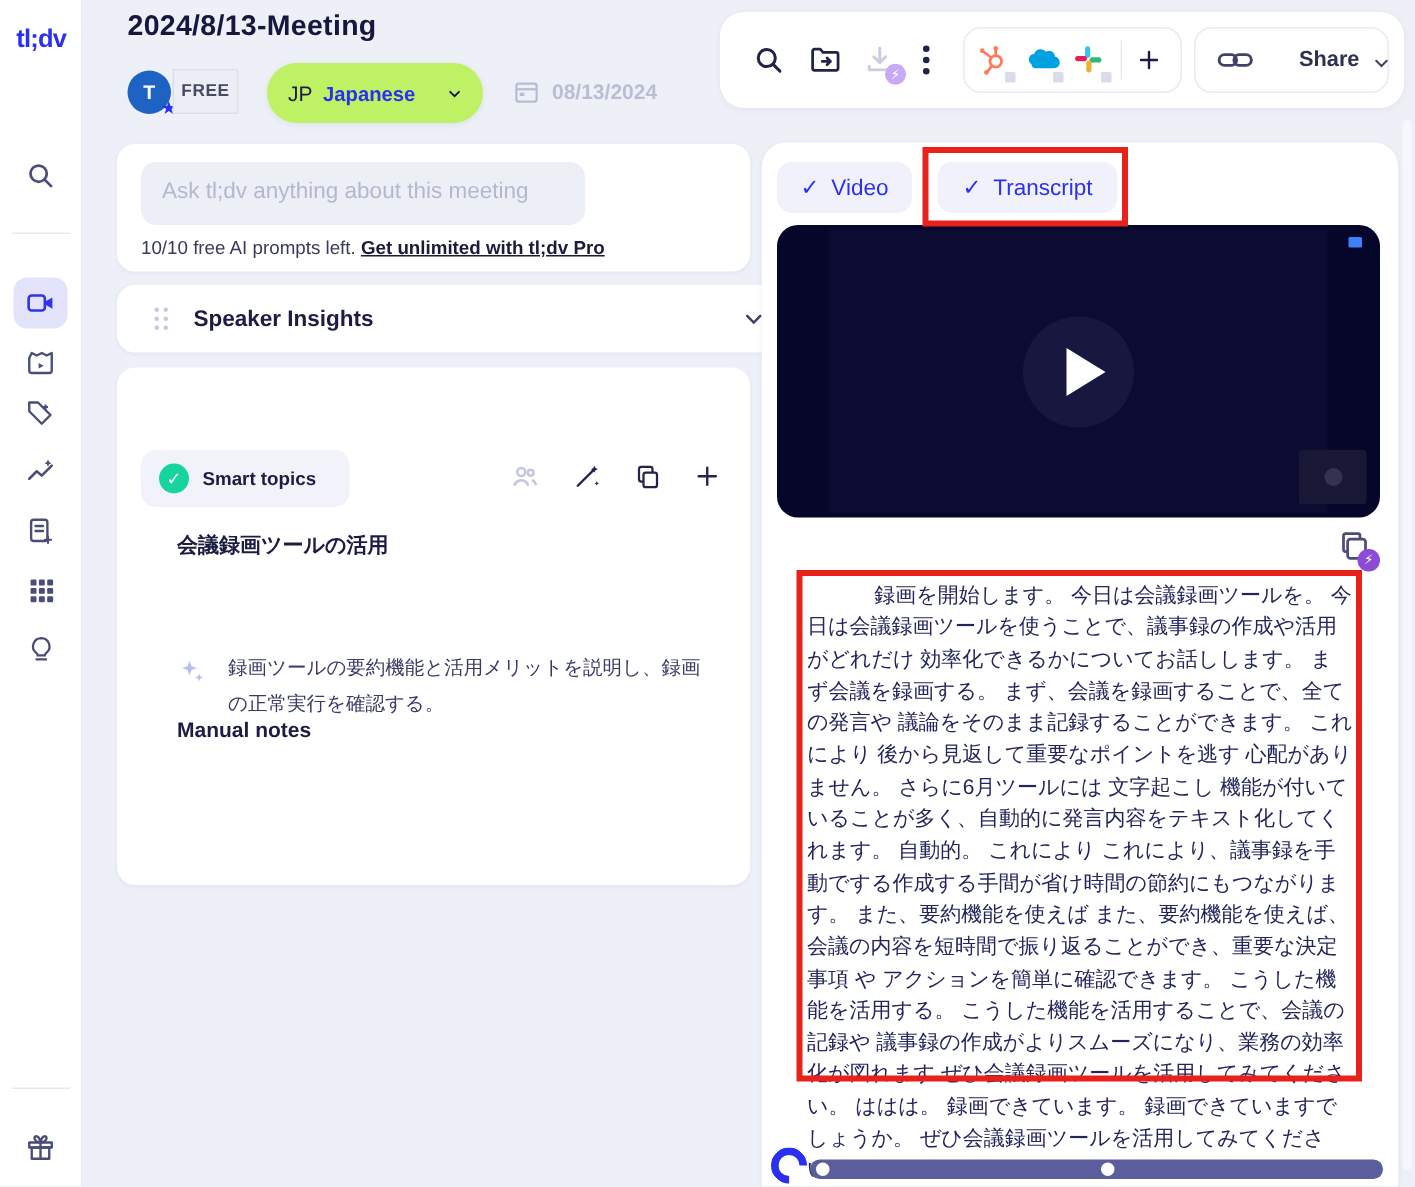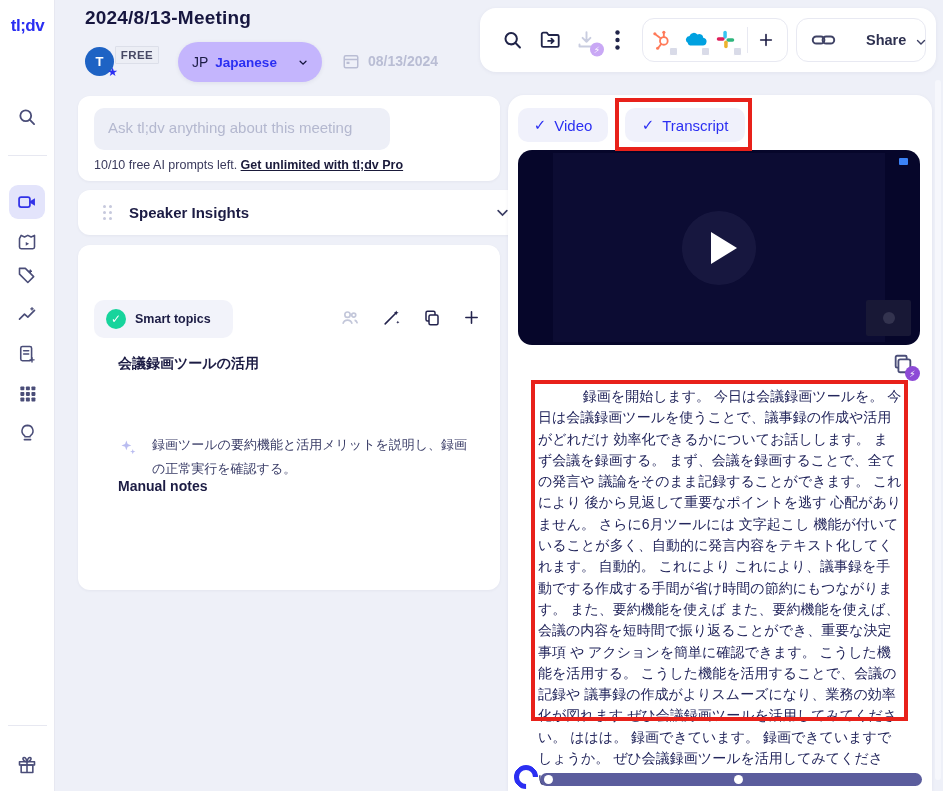--- a/index.html
+++ b/index.html
@@ -13,22 +13,22 @@
   .rail { position:absolute; left:0; top:0; width:55px; height:791px; background:#fff; border-right:1px solid #e7e8f1; z-index:5; }
   .rail-logo { position:absolute; left:0; top:16px; width:55px; text-align:center; font-weight:bold; font-size:17px; color:#2b2ff2; letter-spacing:-.5px; }
   .rail-ic { position:absolute; left:50%; transform:translateX(-50%); width:36px; height:34px; display:flex; align-items:center; justify-content:center; border-radius:9px; cursor:pointer; color:#4a4d78; }
   .rail-ic.active { background:#e3e4fb; color:#3232e8; }
   .rail-div { position:absolute; left:8px; width:39px; border-top:1px solid #e7e8f1; }
 
   
   .page-title { left:85px; top:7px; font-size:19px; font-weight:bold; color:#16163f; letter-spacing:.2px; }
   .avatar { left:85px; top:47px; width:29px; height:29px; border-radius:50%; background:#1e63c4; color:#fff; font-size:13px; font-weight:bold; display:flex; align-items:center; justify-content:center; }
   .avatar-star { position:absolute; right:-4px; bottom:-3px; color:#2b2ff2; font-size:12px; }
-  .free-badge { left:115px; top:46px; width:44px; height:18px; background:#eceef5; border:1px solid #dcdfe9; border-radius:1px; font-size:11.5px; font-weight:bold; color:#474965; display:flex; align-items:center; justify-content:center; letter-spacing:.4px; }
-  .lang-pill { left:178px; top:42px; width:144px; height:40px; background:#c4b5fd; border-radius:22px; box-shadow:0 1px 4px rgba(30,30,80,.08); display:flex; align-items:center; gap:7px; padding:0 14px; cursor:pointer; }
+  .free-badge { left:115px; top:46px; width:44px; height:30px; background:#eceef5; border:1px solid #dcdfe9; border-radius:1px; font-size:11.5px; font-weight:bold; color:#474965; display:flex; align-items:center; justify-content:center; letter-spacing:.4px; }
+  .lang-pill { left:178px; top:42px; width:144px; height:40px; background:#bef264; border-radius:22px; box-shadow:0 1px 4px rgba(30,30,80,.08); display:flex; align-items:center; gap:7px; padding:0 14px; cursor:pointer; }
   .lang-code { font-size:14px; color:#1c1c44; }
   .lang-name { font-size:13.5px; font-weight:bold; color:#2b2ff2; }
   .cal-date { left:342px; top:52px; display:flex; align-items:center; gap:8px; color:#b9bdd4; font-size:14px; font-weight:bold; }
 
   
   .toolbar { left:480px; top:8px; width:456px; height:64px; border-radius:16px; background:#fff; box-shadow:0 1px 4px rgba(30,30,80,.06); }
   .tb-ic { position:absolute; top:50%; transform:translateY(-50%); color:#202449; cursor:pointer; }
   .int-group { position:absolute; left:162px; top:10px; width:146px; height:44px; border:1px solid #e8e9f2; border-radius:12px; display:flex; align-items:center; padding:0 8px; gap:10px; }
   .int-div { width:1px; height:26px; background:#e8e9f2; }
   .int-ic { position:relative; width:22px; height:22px; cursor:pointer; }

